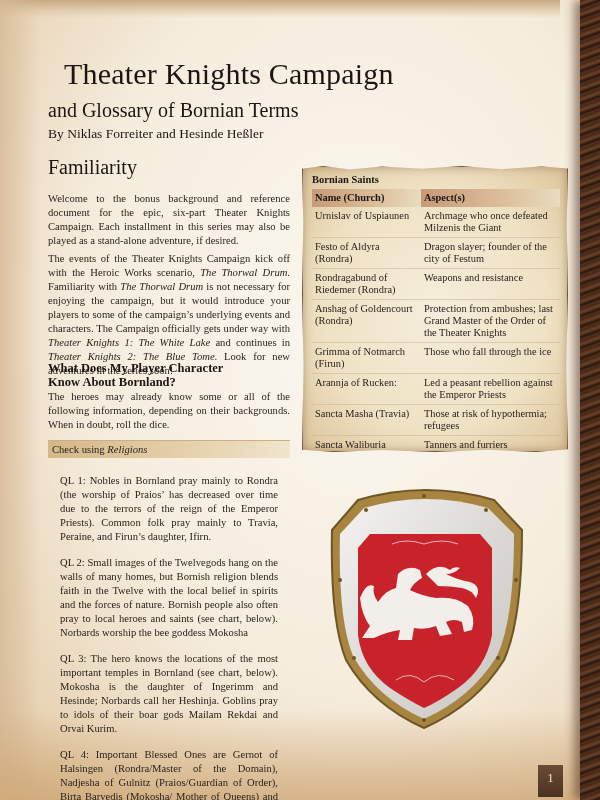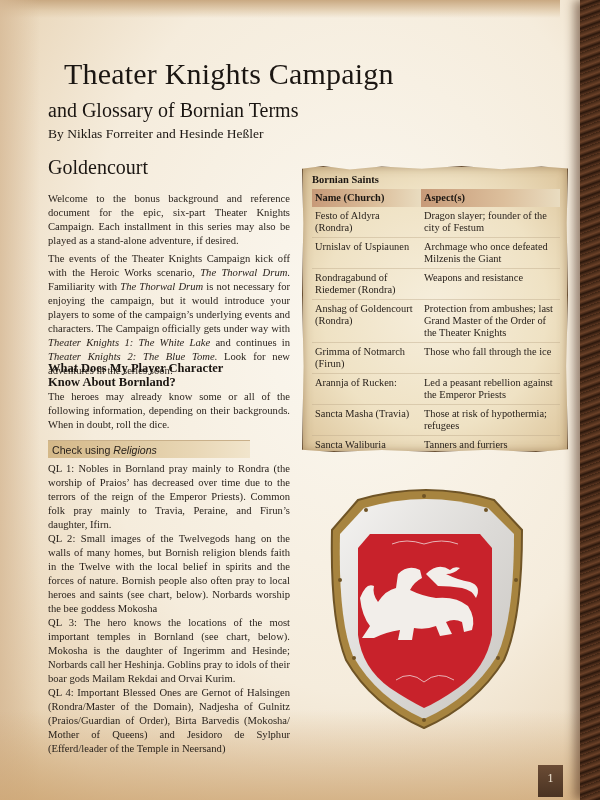--- a/index.html
+++ b/index.html
@@ -59,29 +59,29 @@
   }
   .p1 { top: 192px; }
   .p2 { top: 252px; }
   .h-know {
     position: absolute; left: 48px; top: 362px; width: 250px; margin: 0;
     font-family: "Liberation Serif", serif; font-weight: bold;
     font-size: 12.5px; line-height: 13.5px; color: #1b1612;
   }
   .p3 { top: 390px; }
   .check-bar {
-    position: absolute; left: 48px; top: 440px; width: 202px; height: 18px;
+    position: absolute; left: 48px; top: 440px; width: 242px; height: 18px;
     background: linear-gradient(to right, #d4b888, #e8d6b4 70%, #f1e5cc);
     border-top: 1px solid #c9b08a;
-    font-family: Liberation Sans, sans-serif; font-size: 10.6px; line-height: 18px;
+    font-family: Liberation Serif, serif; font-size: 10.6px; line-height: 18px;
     color: #2a231d; padding-left: 4px; box-sizing: border-box;
   }
   .check-bar i { font-style: italic; }
   .ql-list { top: 462px; }
-  .ql-list div { margin: 0; }
+  .ql-list div { margin: 12px; }
   .scroll {
     position: absolute; left: 302px; top: 159px; width: 264px; height: 284px;
     background:
       radial-gradient(ellipse at 50% 50%, #f6eedc 0%, #efe2c4 60%, #dcc49a 100%);
     border: 1px solid #6b5236;
     box-shadow: inset 0 0 10px rgba(120,85,45,0.5), 1px 1px 3px rgba(60,40,20,0.5);
     clip-path: polygon(0 1%, 8% 0, 18% 1.2%, 30% 0.2%, 45% 1%, 60% 0, 75% 1.1%, 90% 0.2%, 100% 0.9%, 99.5% 20%, 100% 45%, 99.3% 70%, 100% 99%, 88% 100%, 70% 99.2%, 50% 100%, 30% 99.3%, 12% 100%, 0 99.2%, 0.6% 70%, 0 45%, 0.5% 20%);
     margin-top: 7px;
   }
   .scroll-title {
@@ -121,21 +121,21 @@
   <div class="bottom-grime"></div>
   <div class="binding"></div>
 
   <h1 class="title">Theater Knights Campaign</h1>
   <h2 class="subtitle">
     <br>
     <span>and Glossary of Bornian Terms</span>
   </h2>
   <p class="byline">By Niklas Forreiter and Hesinde Heßler</p>
 
-  <h3 class="h-intro">Goldencourt</h3>
+  <h3 class="h-intro">Familiarity</h3>
   <p class="body-text p1">Welcome to the bonus background and reference document for the epic, six-part Theater Knights Campaign. Each installment in this series may also be played as a stand-alone adventure, if desired.</p>
   <p class="body-text p2"><span>The events of the Theater Knights Campaign kick off with the Heroic Works scenario, </span><i>The Thorwal Drum</i><span>. Familiarity with </span><i>The Thorwal Drum</i><span> is not necessary for enjoying the campaign, but it would introduce your players to some of the campaign’s underlying events and characters. The Campaign officially gets under way with </span><i>Theater Knights 1: The White Lake</i><span> and continues in </span><i>Theater Knights 2: The Blue Tome</i><span>. Look for new adventures in the series soon!</span></p>
 
   <h4 class="h-know">
     <span>What Does My Player Character</span><br>
     <span>Know About Bornland?</span>
   </h4>
   <p class="body-text p3">The heroes may already know some or all of the following information, depending on their backgrounds. When in doubt, roll the dice.</p>
 
   <div class="check-bar"><span>Check using </span><i>Religions</i></div>
@@ -151,26 +151,26 @@
     <div class="scroll-title">Bornian Saints</div>
     <table class="saints-table">
       <thead>
         <tr>
           <th>Name (Church)</th>
           <th>Aspect(s)</th>
         </tr>
       </thead>
       <tbody>
         <tr>
+            <td>Urnislav of Uspiaunen</td>
+            <td>Archmage who once defeated Milzenis the Giant</td>
+          </tr>
+        <tr>
             <td>Festo of Aldyra (Rondra)</td>
             <td>Dragon slayer; founder of the city of Festum</td>
-          </tr>
-        <tr>
-            <td>Urnislav of Uspiaunen</td>
-            <td>Archmage who once defeated Milzenis the Giant</td>
           </tr>
         <tr>
             <td>Rondragabund of Riedemer (Rondra)</td>
             <td>Weapons and resistance</td>
           </tr>
         <tr>
             <td>Anshag of Goldencourt (Rondra)</td>
             <td>Protection from ambushes; last Grand Master of the Order of the Theater Knights</td>
           </tr>
         <tr>

